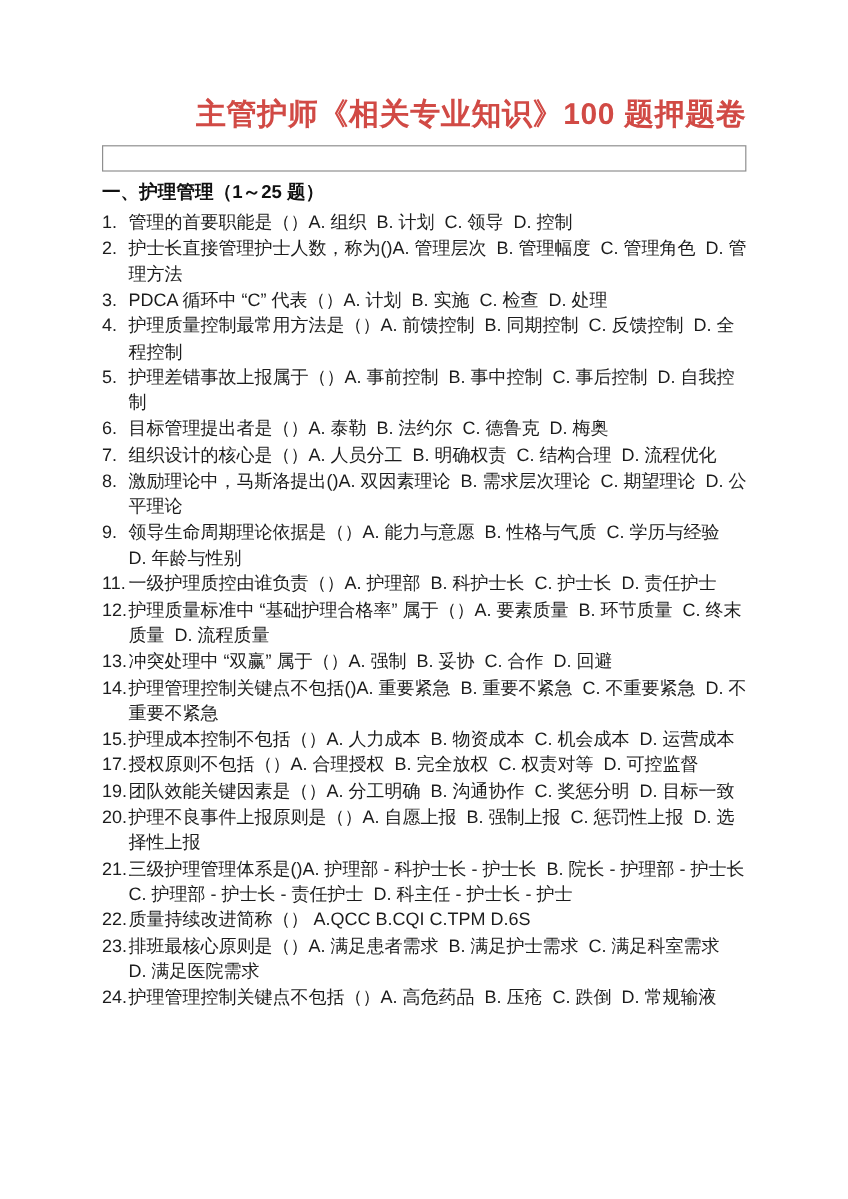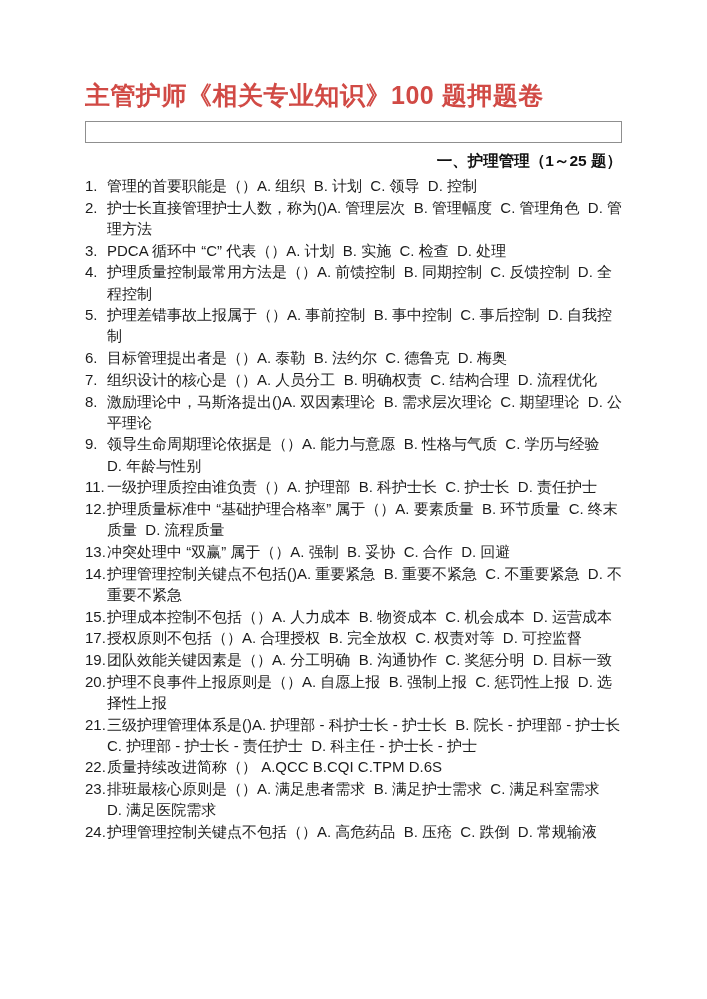--- a/index.html
+++ b/index.html
@@ -17,39 +17,38 @@
   }
   .content {
     position: absolute;
     left: 85px;
     top: 78px;
     width: 537px;
   }
   .doc-title {
     font-size: 25px;
     font-weight: bold;
-    text-align: left;
+    text-align: right;
     letter-spacing: 0.5px;
     line-height: 34px;
     font-family: "Liberation Sans", "DejaVu Sans", sans-serif;
   }
   .name-box {
     margin-top: 9px;
     width: 100%;
     height: 22px;
     border: 1px solid #8f8f8f;
     background: #ffffff;
   }
   .section-heading {
     margin-top: 7px;
     font-size: 15.5px;
     font-weight: bold;
     color: #111111;
     line-height: 22px;
-    text-align: right;
   }
   .question-list {
     margin-top: 3px;
     list-style: none;
   }
   .question-item {
     display: flex;
     align-items: flex-start;
     font-size: 15px;
     line-height: 21.2px;

